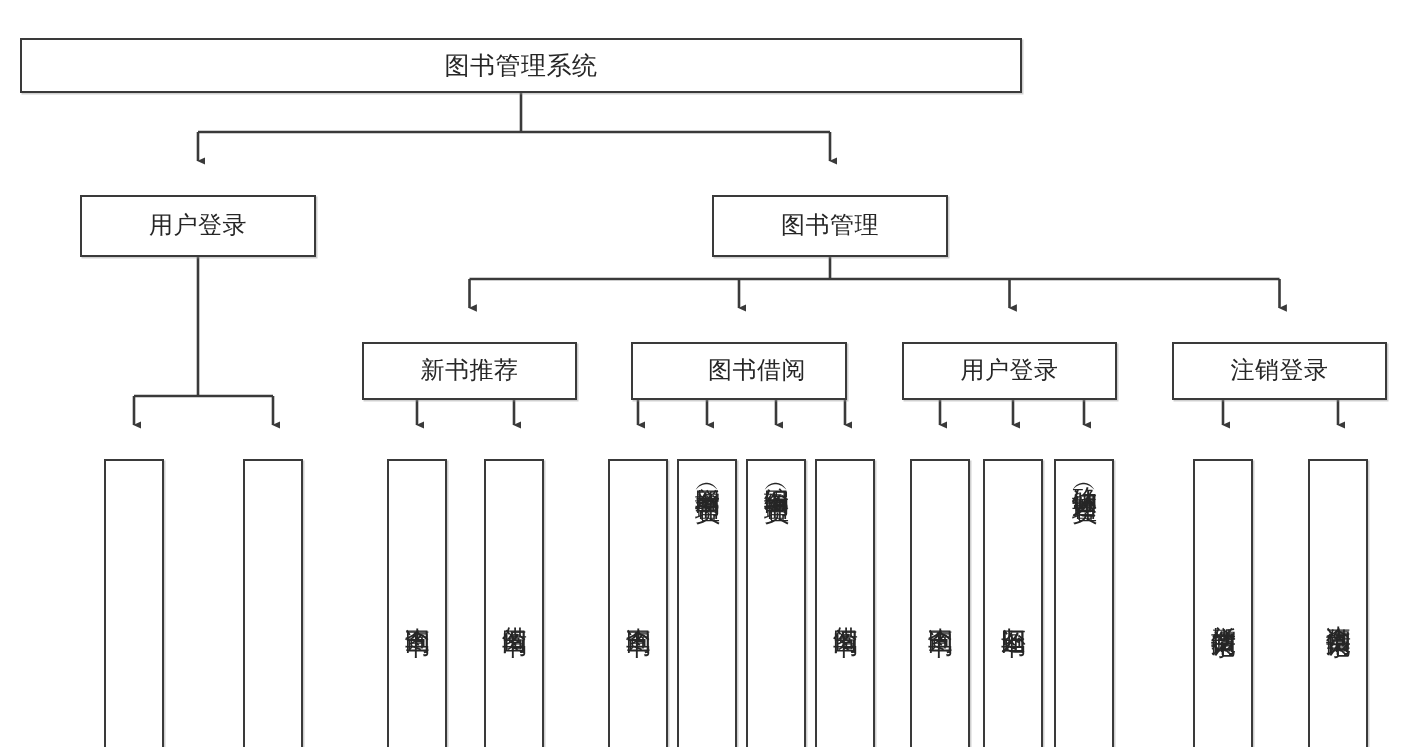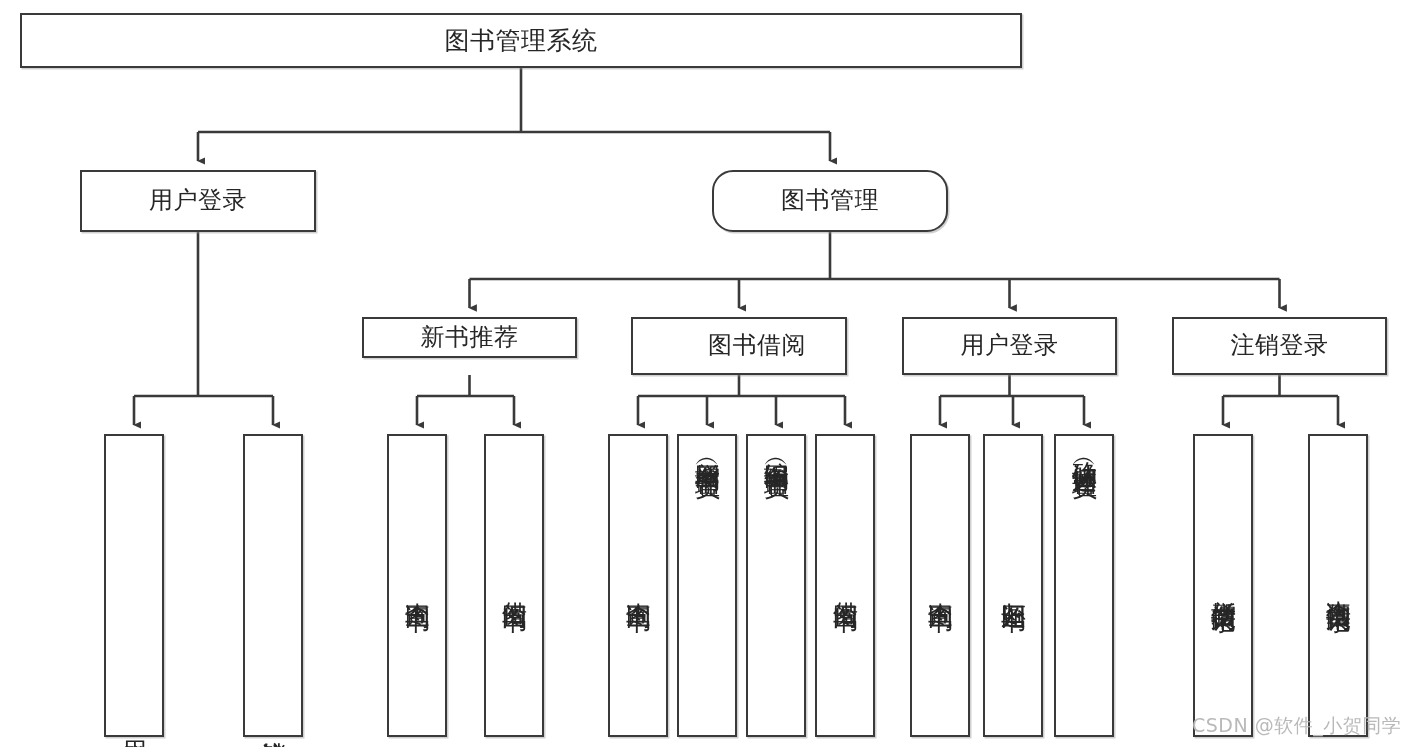--- a/index.html
+++ b/index.html
@@ -28,20 +28,21 @@
   .node {
     position: absolute;
     box-sizing: border-box;
     border: 2.5px solid #3a3a3a;
     background: #ffffff;
     display: flex;
     align-items: center;
     justify-content: center;
     color: #262626;
     box-shadow: 1.5px 1.5px 0 rgba(150,150,150,0.45);
+    margin-top: 25px;
   }
   .node-label {
     display: block;
     line-height: 1.08;
     letter-spacing: 0.5px;
     white-space: nowrap;
   }
   
   .node.horiz .node-label {
     font-size: 24px;
@@ -123,24 +124,24 @@
       </g>
   </svg>
 
   <div id="node-group">
       <div class="node horiz root" id="node-root" style="left: 20px; top: 13px; width: 1002px; height: 55px;">
         <span class="node-label">图书管理系统</span>
       </div>
       <div class="node horiz" id="node-user-login" style="left: 80px; top: 170px; width: 236px; height: 62px;">
         <span class="node-label">用户登录</span>
       </div>
-      <div class="node horiz" id="node-book-manage" style="left: 712px; top: 170px; width: 236px; height: 62px; border-radius: 21px;">
+      <div class="node horiz" id="node-book-manage" style="left: 712px; top: 170px; width: 236px; height: 62px;">
         <span class="node-label">图书管理</span>
       </div>
-      <div class="node horiz" id="node-new-book-rec" style="left: 362px; top: 317px; width: 215px; height: 41px;">
+      <div class="node horiz" id="node-new-book-rec" style="left: 362px; top: 317px; width: 215px; height: 58px;">
         <span class="node-label">新书推荐</span>
       </div>
       <div class="node horiz" id="node-book-borrow" style="left: 631px; top: 317px; width: 216px; height: 58px; padding-left: 36px;">
         <span class="node-label">图书借阅</span>
       </div>
       <div class="node horiz" id="node-current-borrow" style="left: 902px; top: 317px; width: 215px; height: 58px;">
         <span class="node-label">用户登录</span>
       </div>
       <div class="node horiz" id="node-borrow-record" style="left: 1172px; top: 317px; width: 215px; height: 58px;">
         <span class="node-label">注销登录</span>
@@ -179,14 +180,13 @@
         <span class="node-label">确认归还（管理员）</span>
       </div>
       <div class="node vert" id="node-leaf-add-record" style="left: 1193px; top: 434px; width: 60px; height: 303px;">
         <span class="node-label">新增借阅记录</span>
       </div>
       <div class="node vert" id="node-leaf-query-record" style="left: 1308px; top: 434px; width: 60px; height: 303px;">
         <span class="node-label">查询借阅记录</span>
       </div>
     </div>
 
-  <div class="watermark" style="left:1192px; top:713px;">CSDN @软件_小贺同学</div>
 </div>
 
 </body></html>

